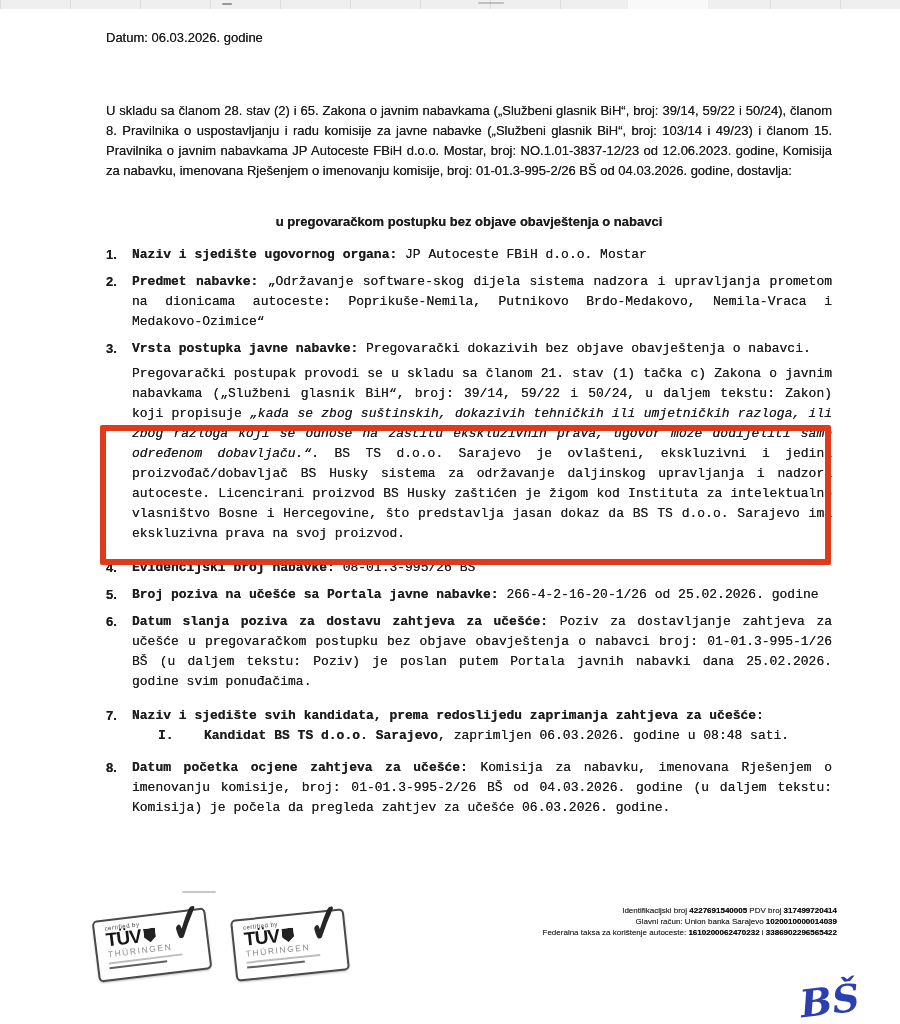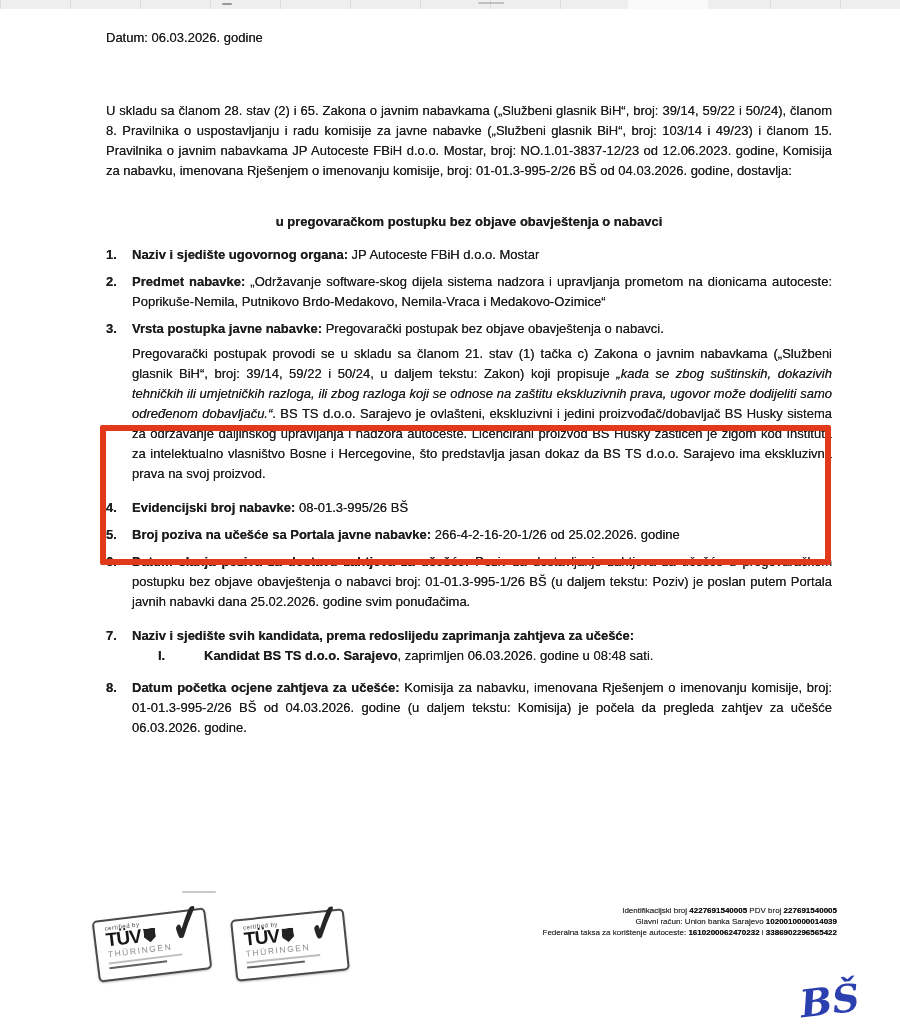--- a/index.html
+++ b/index.html
@@ -21,21 +21,21 @@
   .doc{
     position:absolute;left:106px;top:12px;width:726px;
     font-size:13px;line-height:20px;text-shadow:0 0 .3px #3a3a3a;margin-top:16px;
   }
   .intro{margin-top:53px;text-align:justify;}
   .titleblock{margin-top:31px;text-align:center;font-weight:bold;}
   .title1{white-space:pre-wrap;letter-spacing:.3px;}
   .items{margin-top:13px;}
   .item{display:flex;margin-bottom:7px;}
   .item .num{width:26px;flex:none;font-weight:bold;}
-  .item .body{flex:1;text-align:justify;}
+  .item .body{flex:1;text-align:justify;font-family:Liberation Mono, monospace;}
   .mt14{margin-top:14px;}
   .mt12{margin-top:12px;}
   .mt4{margin-top:4px;}
   .b{font-weight:bold;}
   .i{font-style:italic;}
   .para{margin-top:5px;text-align:justify;}
   .sub{display:flex;margin-left:26px;}
   .sub .rnum{width:46px;flex:none;font-weight:bold;}
 
   
@@ -114,21 +114,21 @@
           <span class="b">Predmet nabavke:</span>
           <span>„Održavanje software-skog dijela sistema nadzora i upravljanja prometom na dionicama autoceste: Poprikuše-Nemila, Putnikovo Brdo-Medakovo, Nemila-Vraca i Medakovo-Ozimice“</span>
         </div>
       </div>
 
       <div class="item">
         <span class="num">3.</span>
         <div class="body">
           <div>
             <span class="b">Vrsta postupka javne nabavke:</span>
-            <span>Pregovarački postupak bez objave obavještenja o nabavci.</span>
+            <span>Pregovarački dokazivih bez objave obavještenja o nabavci.</span>
           </div>
           <div class="para"><span>Pregovarački postupak provodi se u skladu sa članom 21. stav (1) tačka c) Zakona o javnim nabavkama („Službeni glasnik BiH“, broj: 39/14, 59/22 i 50/24, u daljem tekstu: Zakon) koji propisuje </span><span class="i">„kada se zbog suštinskih, dokazivih tehničkih ili umjetničkih razloga, ili zbog razloga koji se odnose na zaštitu ekskluzivnih prava, ugovor može dodijeliti samo određenom dobavljaču.“</span><span>. BS TS d.o.o. Sarajevo je ovlašteni, ekskluzivni i jedini proizvođač/dobavljač BS Husky sistema za održavanje daljinskog upravljanja i nadzora autoceste. Licencirani proizvod BS Husky zaštićen je žigom kod Instituta za intelektualno vlasništvo Bosne i Hercegovine, što predstavlja jasan dokaz da BS TS d.o.o. Sarajevo ima ekskluzivna prava na svoj proizvod.</span></div>
         </div>
       </div>
 
       <div class="item mt14">
         <span class="num">4.</span>
         <div class="body">
           <span class="b">Evidencijski broj nabavke:</span>
           <span>08-01.3-995/26 BŠ</span>
@@ -194,20 +194,20 @@
         <span class="shield"></span>
       </div>
       <div class="region">THÜRINGEN</div>
       <div class="bar"></div>
       <div class="bar dark"></div>
       <div class="check">✓</div>
     </div>
   </div>
 
   <div class="fineprint">
-    <div><span>Identifikacijski broj </span><span class="b">4227691540005</span><span> PDV broj </span><span class="b">227691540005</span></div>
+    <div><span>Identifikacijski broj </span><span class="b">4227691540005</span><span> PDV broj </span><span class="b">317499720414</span></div>
     <div><span>Glavni račun: Union banka Sarajevo </span><span class="b">1020010000014039</span></div>
     <div><span>Federalna taksa za korištenje autoceste: </span><span class="b">1610200062470232</span><span> i </span><span class="b">3386902296565422</span></div>
   </div>
 
   <div class="signature">BŠ</div>
 
 </div>
 
 </body></html>

